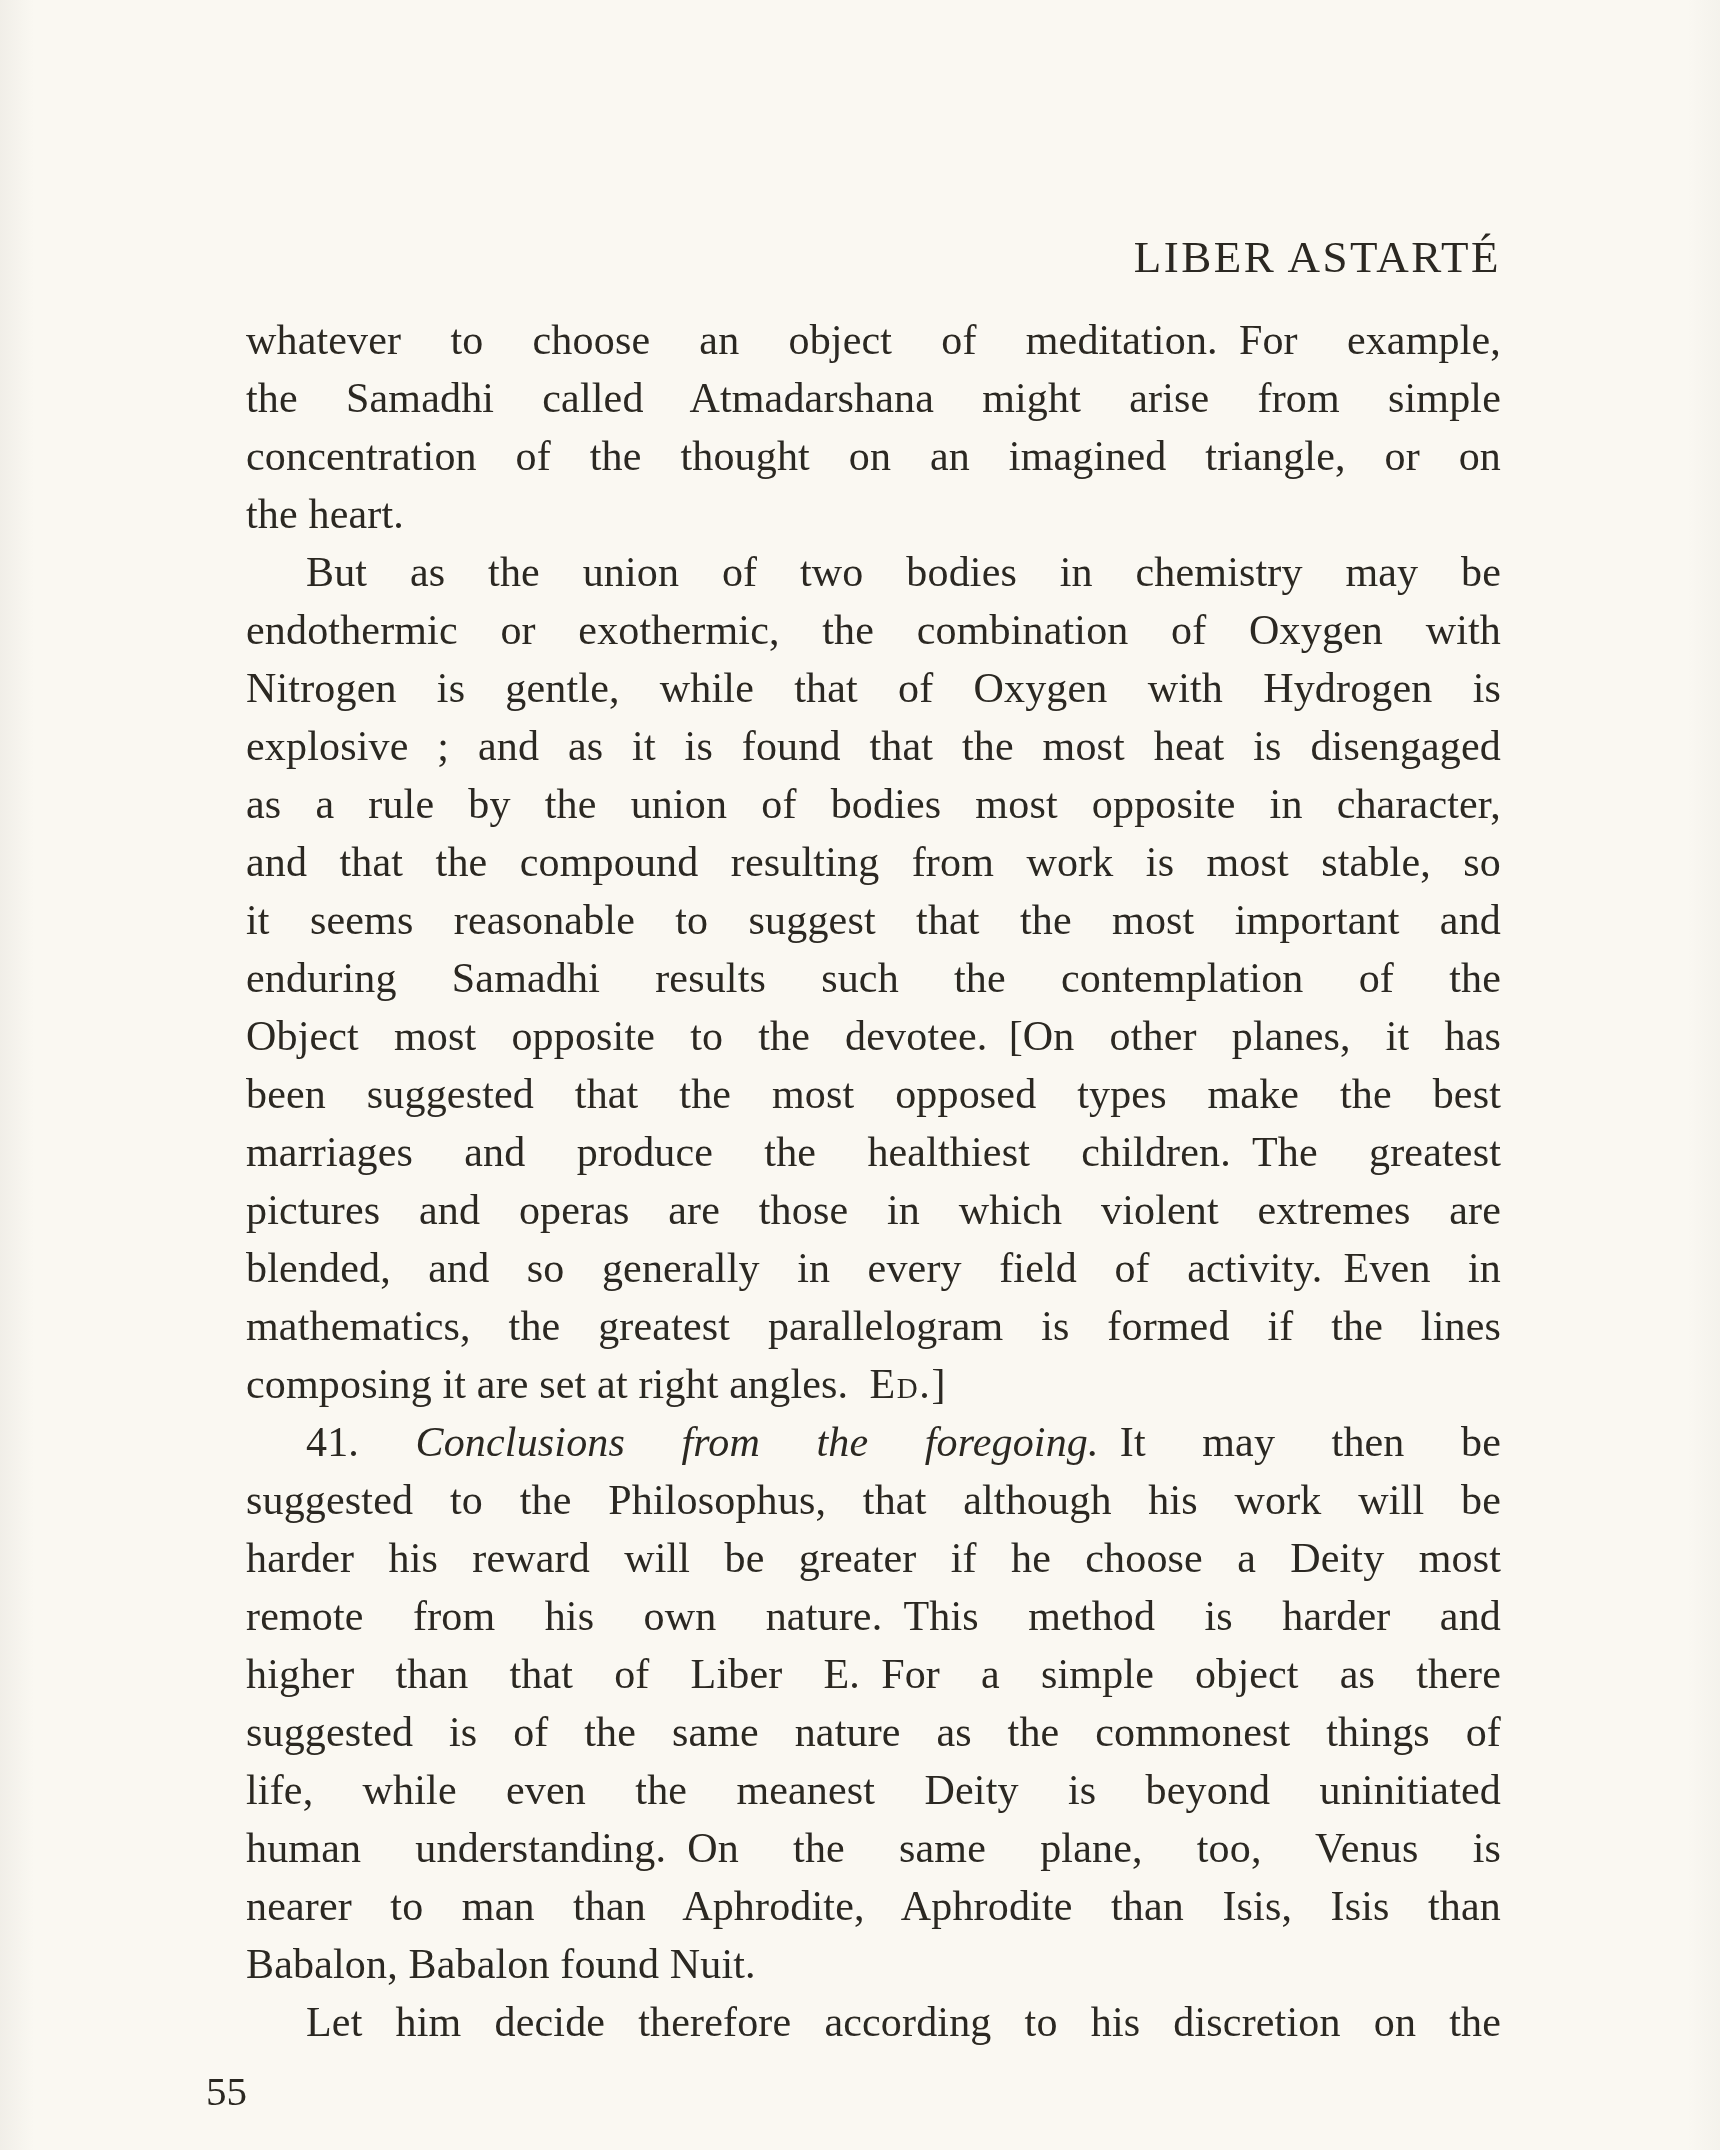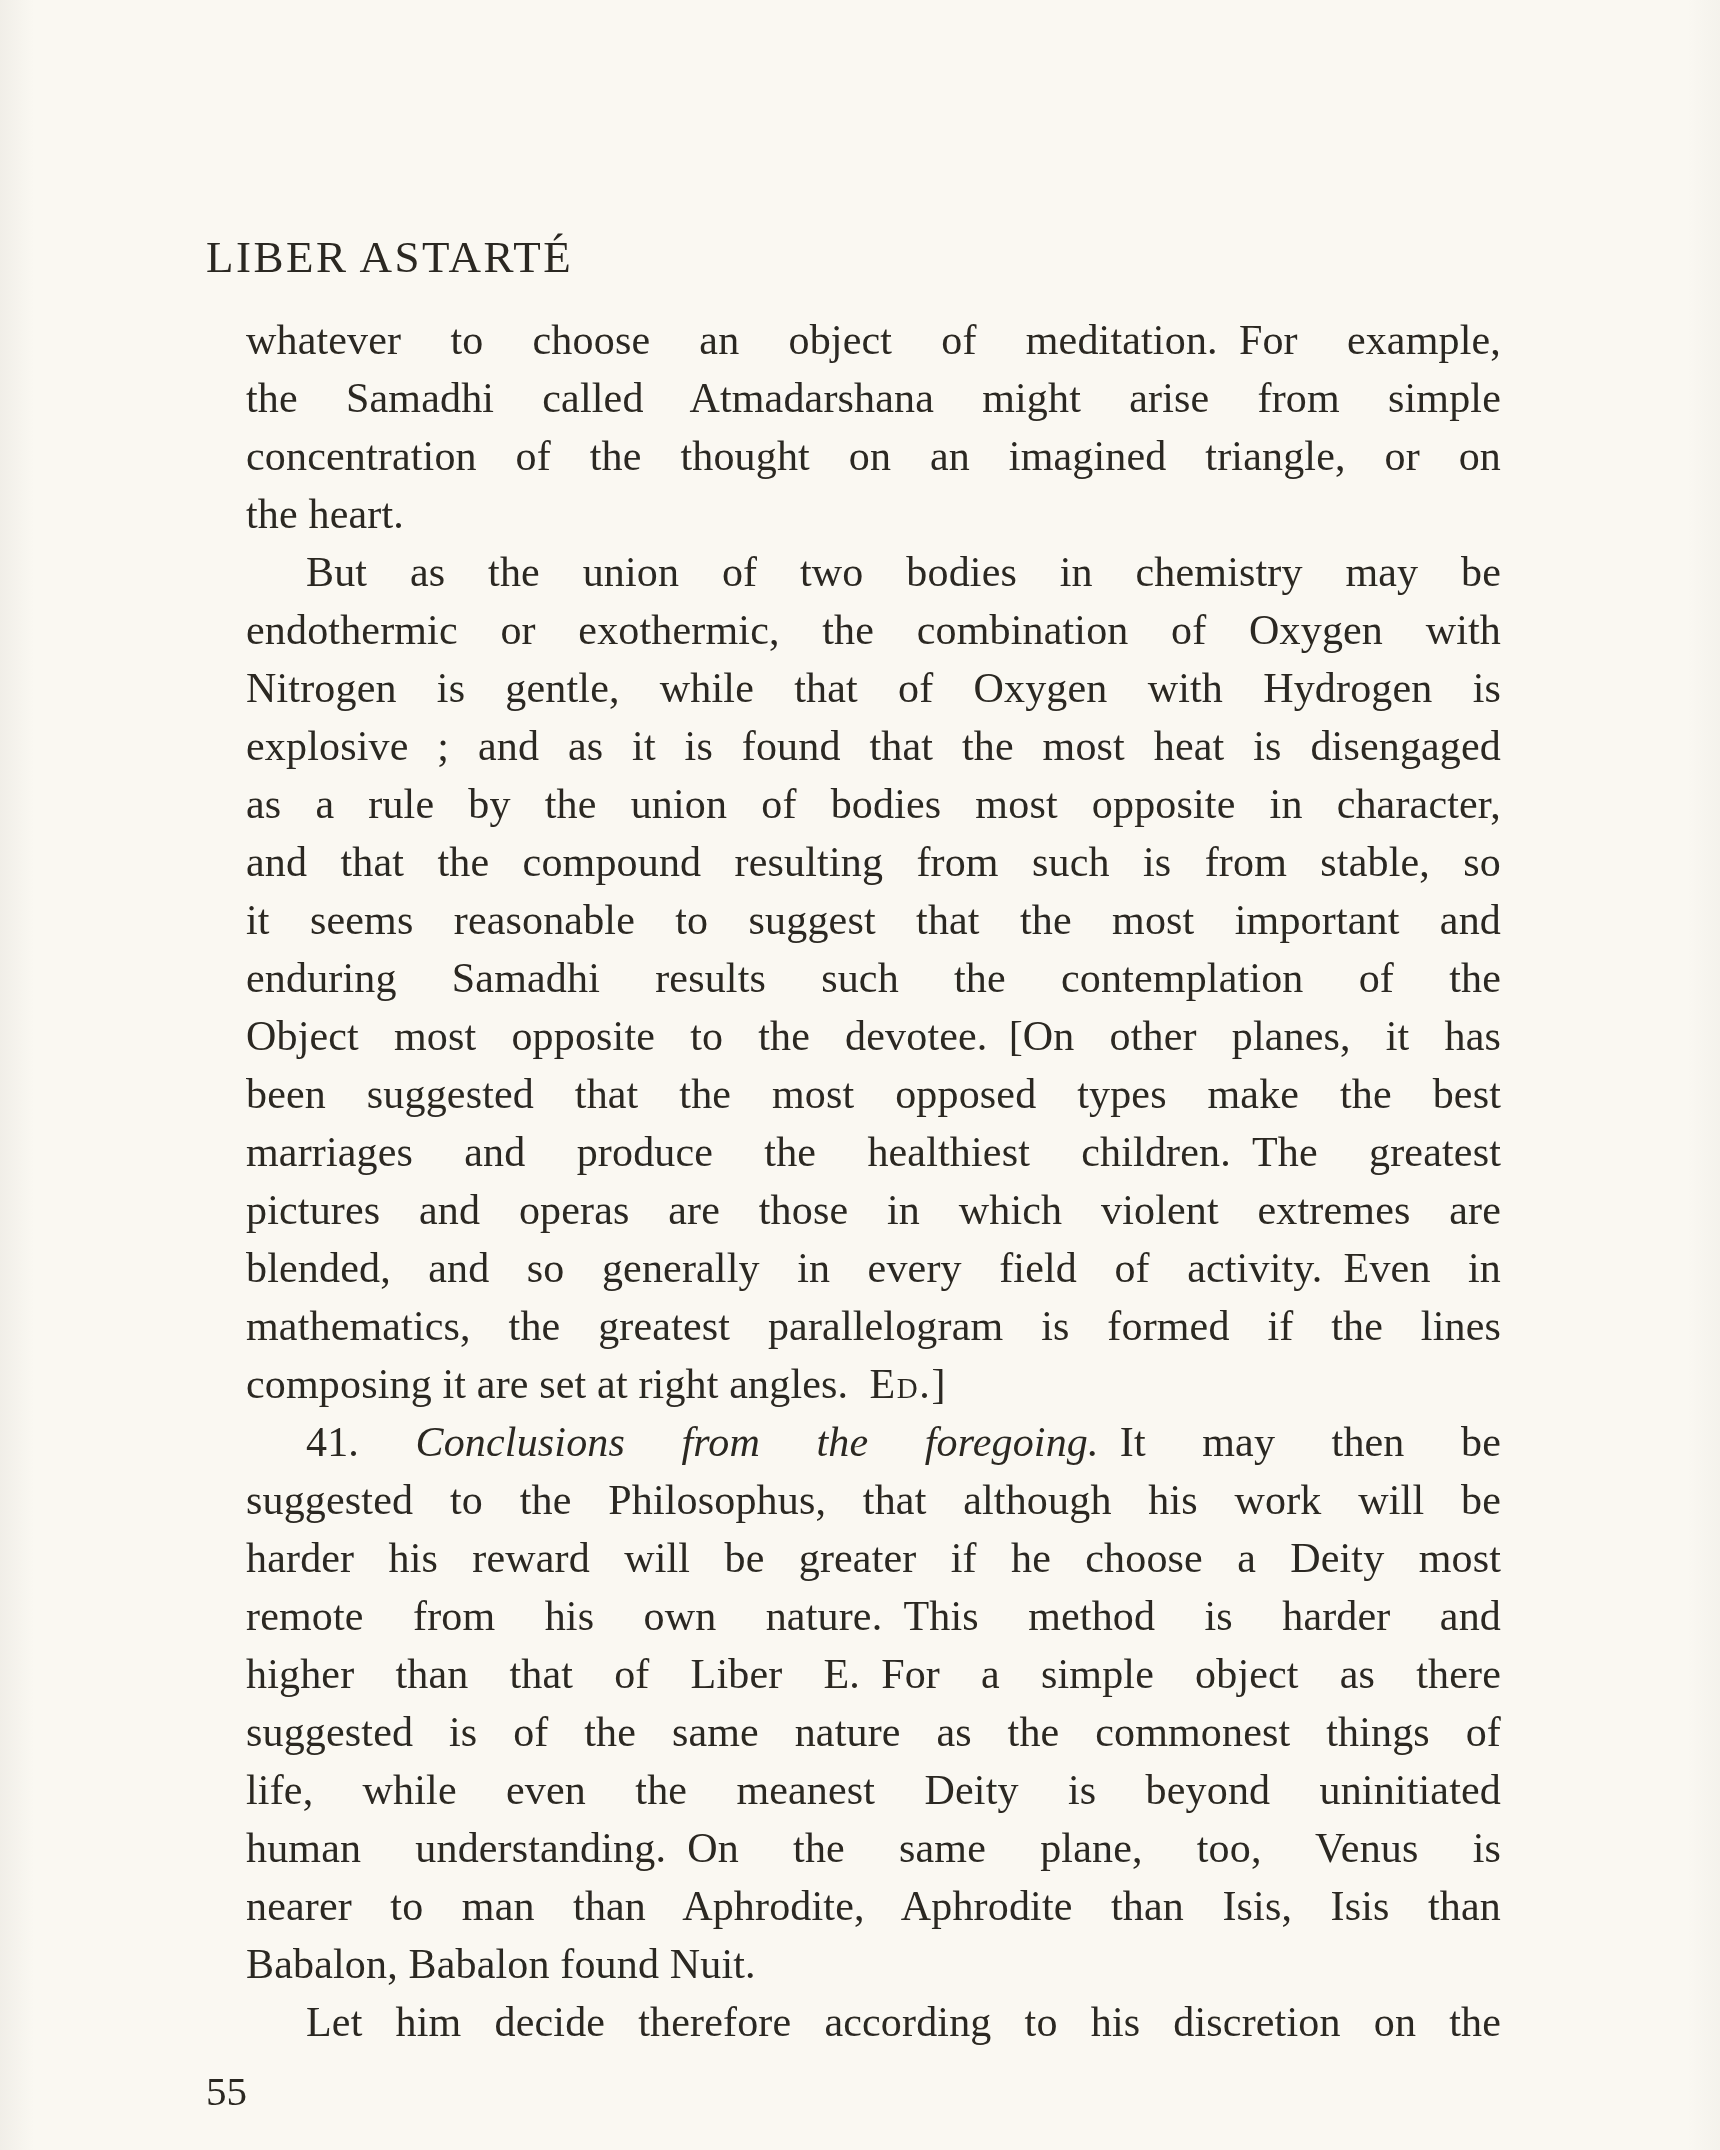--- a/index.html
+++ b/index.html
@@ -17,21 +17,21 @@
     font-family: "Liberation Serif", "DejaVu Serif", serif;
     color: #2b2822;
     overflow: hidden;
   }
   .content {
     margin-left: 206px;
     width: 1295px;
     padding-top: 232px;
   }
   .title {
-    text-align: left;
+    text-align: right;
     font-size: 45px;
     line-height: 1.15;
     letter-spacing: 0.055em;
     margin-bottom: 27px;
     color: #2b2822;
   }
   .paragraph {
     margin: 0;
   }
   .line {
@@ -76,21 +76,21 @@
           <div class="line"><span>the Samadhi called Atmadarshana might arise from simple</span></div>
           <div class="line"><span>concentration of the thought on an imagined triangle, or on</span></div>
           <div class="line line-last"><span>the heart.</span></div>
         </div>
         <div class="paragraph">
           <div class="line line-indent"><span>But as the union of two bodies in chemistry may be</span></div>
           <div class="line"><span>endothermic or exothermic, the combination of Oxygen with</span></div>
           <div class="line"><span>Nitrogen is gentle, while that of Oxygen with Hydrogen is</span></div>
           <div class="line"><span>explosive ; and as it is found that the most heat is disengaged</span></div>
           <div class="line"><span>as a rule by the union of bodies most opposite in character,</span></div>
-          <div class="line"><span>and that the compound resulting from such is from stable, so</span></div>
+          <div class="line"><span>and that the compound resulting from work is most stable, so</span></div>
           <div class="line"><span>it seems reasonable to suggest that the most important and</span></div>
           <div class="line"><span>enduring Samadhi results such the contemplation of the</span></div>
           <div class="line"><span>Object most opposite to the devotee. [On other planes, it has</span></div>
           <div class="line"><span>been suggested that the most opposed types make the best</span></div>
           <div class="line"><span>marriages and produce the healthiest children. The greatest</span></div>
           <div class="line"><span>pictures and operas are those in which violent extremes are</span></div>
           <div class="line"><span>blended, and so generally in every field of activity. Even in</span></div>
           <div class="line"><span>mathematics, the greatest parallelogram is formed if the lines</span></div>
           <div class="line line-last"><span>composing it are set at right angles. </span><span class="seg-smallcaps">Ed.</span><span>]</span></div>
         </div>

